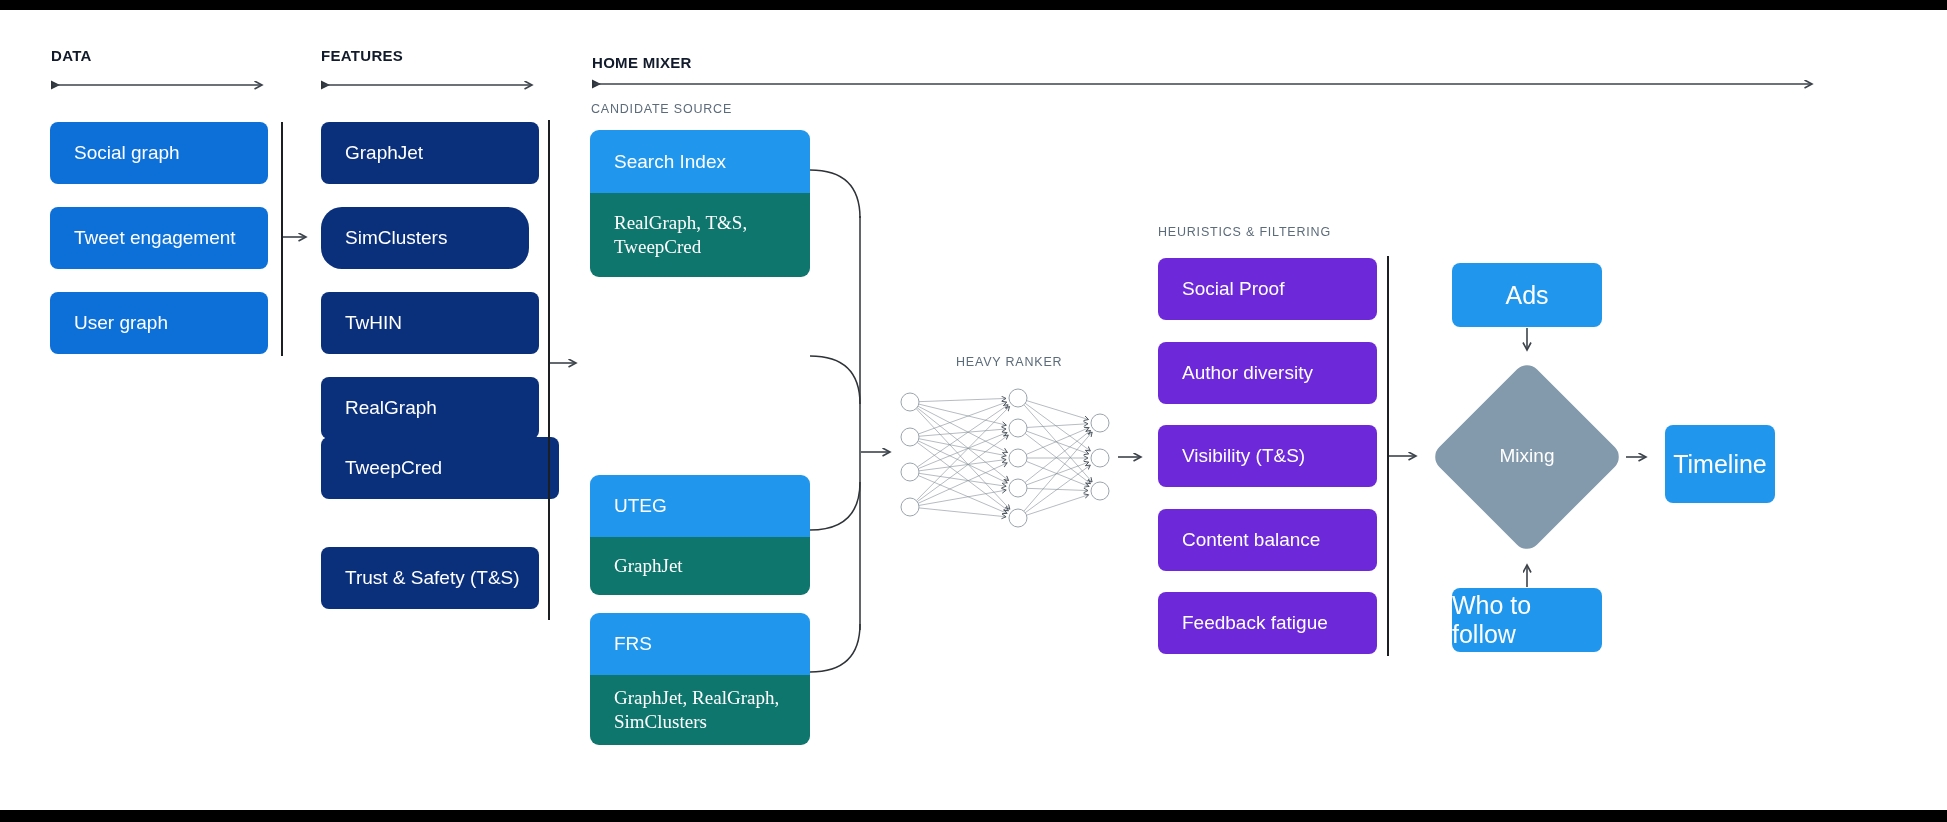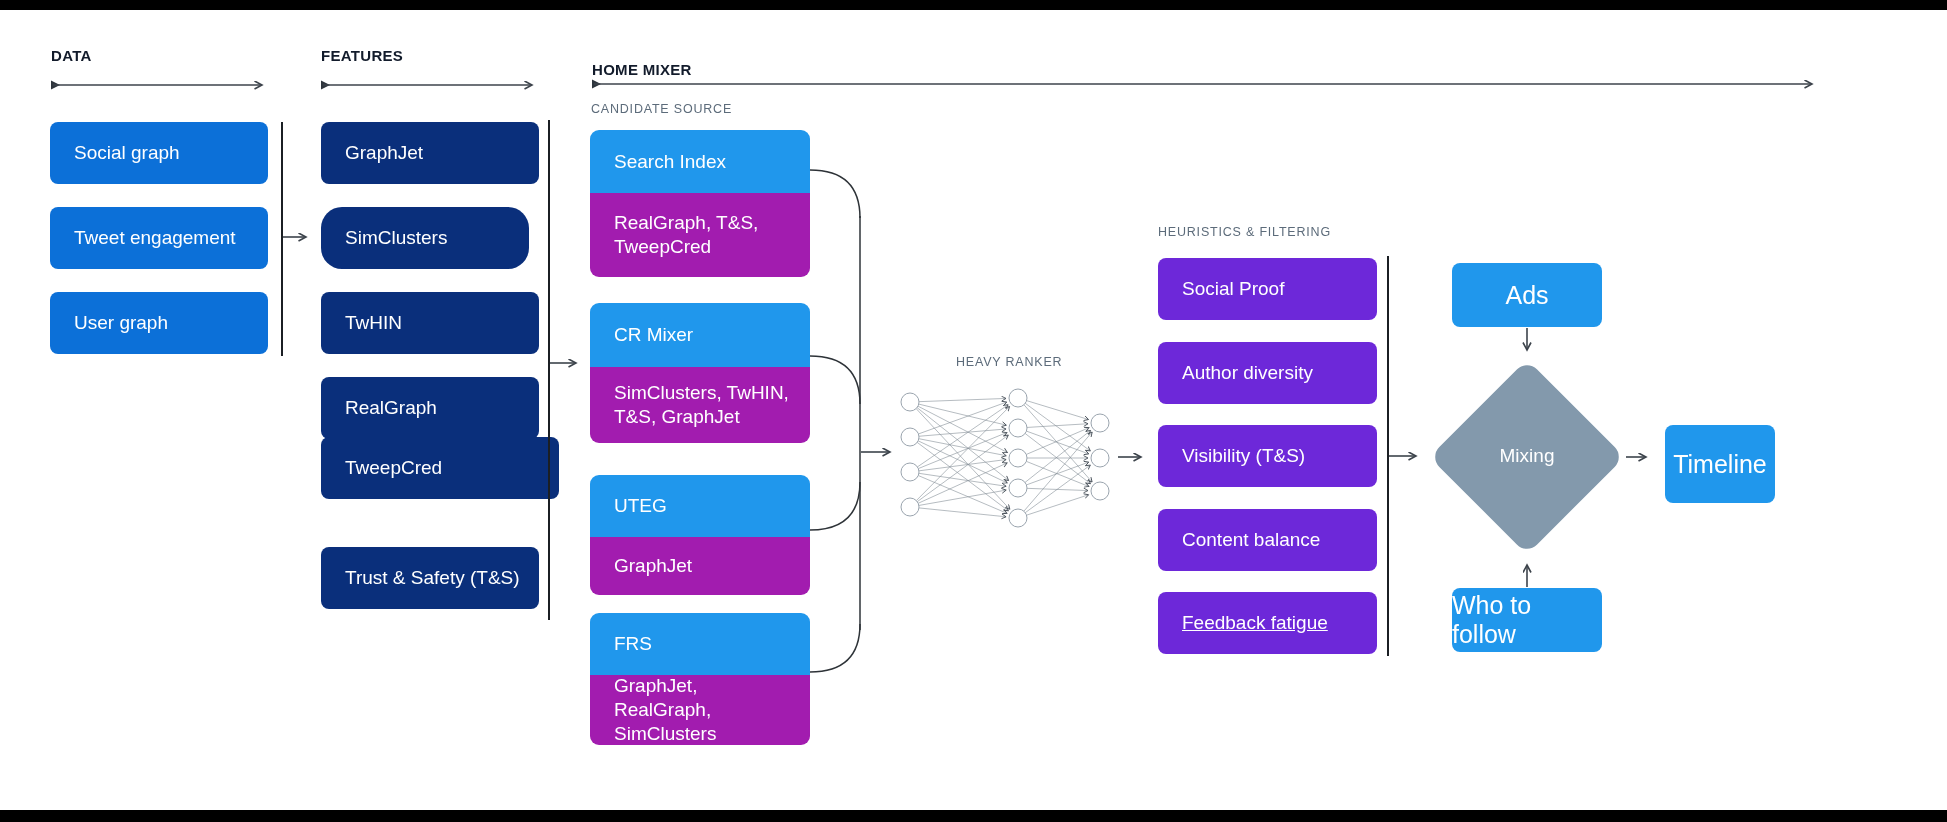--- a/index.html
+++ b/index.html
@@ -11,77 +11,73 @@
   .box{position:absolute;border-radius:8px;display:flex;align-items:center;
        color:#ffffff;font-size:19px;font-weight:500;padding-left:24px;box-sizing:border-box;white-space:nowrap;}
   .data-box{background:#0c70d8;}
   .feat-box{background:#0a2f7b;}
   .heur-box{background:#6d28d9;}
   .pill{position:absolute;border-radius:8px;background:#2097ec;display:flex;align-items:center;justify-content:center;
         color:#fff;font-size:25px;font-weight:500;box-sizing:border-box;}
   .cs{position:absolute;width:220px;border-radius:9px;overflow:hidden;}
   .cs-top{background:#2097ec;display:flex;align-items:center;padding-left:24px;
           color:#fff;font-size:19px;font-weight:500;box-sizing:border-box;}
-  .cs-bot{background:#a21caf;display:flex;align-items:center;padding:0 20px 0 24px;
-          color:#fff;font-size:19px;font-weight:500;line-height:1.28;box-sizing:border-box;}
+  .cs-bot{background:#0f766e;display:flex;align-items:center;padding:0 20px 0 24px;
+          color:#fff;font-size:19px;font-weight:500;line-height:1.28;box-sizing:border-box;font-family:Liberation Serif, serif;}
   .diamond{position:absolute;left:1458px;top:388px;width:138px;height:138px;background:#8399ac;
            border-radius:14px;transform:rotate(45deg);}
   .diamond-label{position:absolute;left:1452px;top:445px;width:150px;text-align:center;
                  color:#fff;font-size:19px;font-weight:500;}
   svg{position:absolute;left:0;top:0;pointer-events:none;}
 </style>
 </head>
 <body>
 
 <div id="canvas">
 
   <div class="bar" style="top:0;height:10px;"></div>
   <div class="bar" style="top:810px;height:12px;"></div>
 
   <div class="hdr" style="left:51px;top:47px;">DATA</div>
   <div class="hdr" style="left:321px;top:47px;">FEATURES</div>
-  <div class="hdr" style="left:592px;top:61px;">HOME MIXER</div>
+  <div class="hdr" style="left:592px;top:54px;">HOME MIXER</div>
 
   <div class="sub" style="left:591px;top:102px;">CANDIDATE SOURCE</div>
   <div class="sub" style="left:956px;top:355px;">HEAVY RANKER</div>
   <div class="sub" style="left:1158px;top:225px;">HEURISTICS &amp; FILTERING</div>
 
   <div class="box data-box" style="left:50px;top:122px;width:218px;height:62px;">Social graph</div>
   <div class="box data-box" style="left:50px;top:207px;width:218px;height:62px;">Tweet engagement</div>
   <div class="box data-box" style="left:50px;top:292px;width:218px;height:62px;">User graph</div>
 
   <div class="box feat-box" style="left:321px;top:122px;width:218px;height:62px;">GraphJet</div>
   <div class="box feat-box" style="left:321px;top:207px;width:208px;height:62px;border-radius:21px;">SimClusters</div>
   <div class="box feat-box" style="left:321px;top:292px;width:218px;height:62px;">TwHIN</div>
   <div class="box feat-box" style="left:321px;top:377px;width:218px;height:62px;">RealGraph</div>
   <div class="box feat-box" style="left:321px;top:437px;width:238px;height:62px;">TweepCred</div>
   <div class="box feat-box" style="left:321px;top:547px;width:218px;height:62px;">Trust &amp; Safety (T&amp;S)</div>
 
   <div class="cs" style="left:590px;top:130px;">
     <div class="cs-top" style="height:63px;">Search Index</div>
     <div class="cs-bot" style="height:84px;">RealGraph, T&amp;S, TweepCred</div>
   </div>
-  <div class="cs" style="left:590px;top:303px;">
-    <div class="cs-top" style="height:64px;">CR Mixer</div>
-    <div class="cs-bot" style="height:76px;">SimClusters, TwHIN, T&amp;S, GraphJet</div>
-  </div>
   <div class="cs" style="left:590px;top:475px;">
     <div class="cs-top" style="height:62px;">UTEG</div>
     <div class="cs-bot" style="height:58px;">GraphJet</div>
   </div>
   <div class="cs" style="left:590px;top:613px;">
     <div class="cs-top" style="height:62px;">FRS</div>
     <div class="cs-bot" style="height:70px;">GraphJet, RealGraph, SimClusters</div>
   </div>
 
   <div class="box heur-box" style="left:1158px;top:258px;width:219px;height:62px;">Social Proof</div>
   <div class="box heur-box" style="left:1158px;top:342px;width:219px;height:62px;">Author diversity</div>
   <div class="box heur-box" style="left:1158px;top:425px;width:219px;height:62px;">Visibility (T&amp;S)</div>
   <div class="box heur-box" style="left:1158px;top:509px;width:219px;height:62px;">Content balance</div>
-  <div class="box heur-box" style="left:1158px;top:592px;width:219px;height:62px;text-decoration:underline;">Feedback fatigue</div>
+  <div class="box heur-box" style="left:1158px;top:592px;width:219px;height:62px;">Feedback fatigue</div>
 
   <div class="pill" style="left:1452px;top:263px;width:150px;height:64px;">Ads</div>
   <div class="diamond"></div>
   <div class="diamond-label">Mixing</div>
   <div class="pill" style="left:1665px;top:425px;width:110px;height:78px;">Timeline</div>
   <div class="pill" style="left:1452px;top:588px;width:150px;height:64px;">Who to follow</div>
 
   <svg width="1947" height="822" viewBox="0 0 1947 822">
     <defs>
       <marker id="ah" markerUnits="userSpaceOnUse" markerWidth="10" markerHeight="10" refX="8" refY="4.5" orient="auto">

